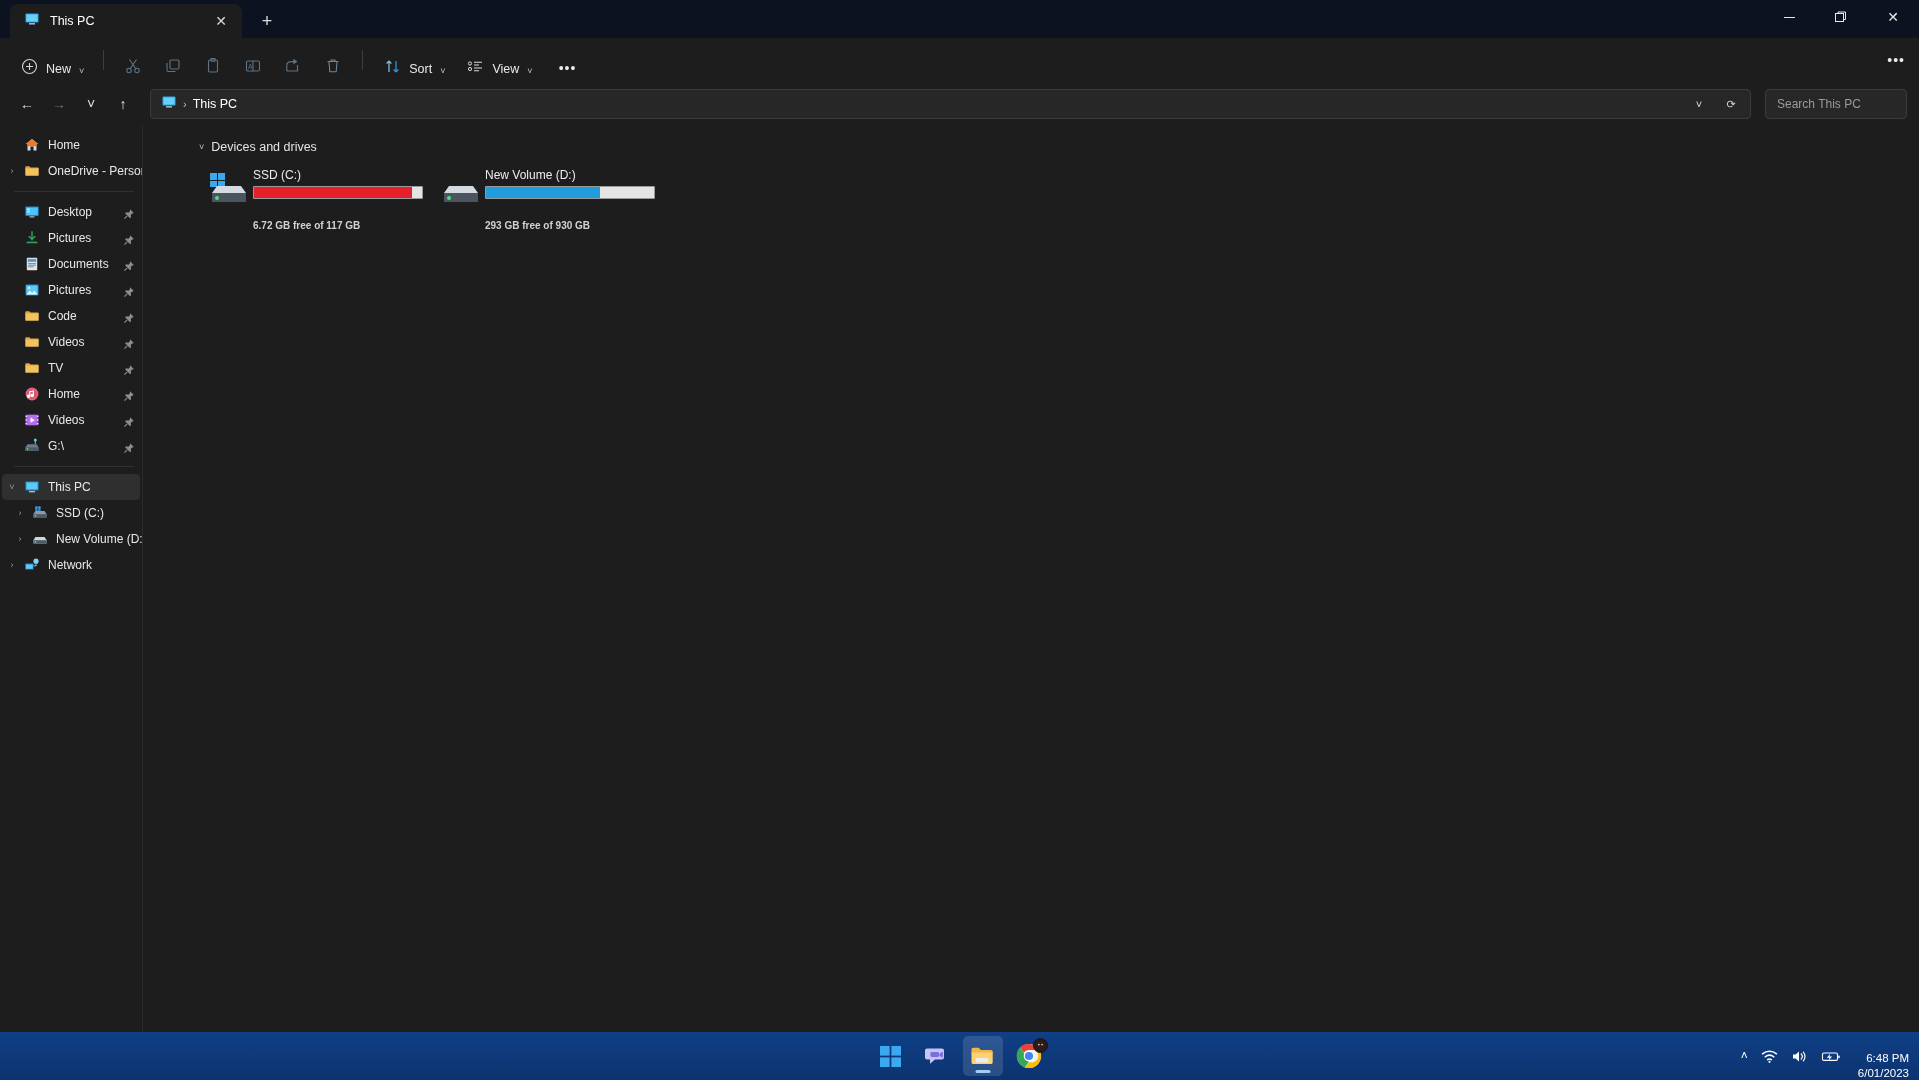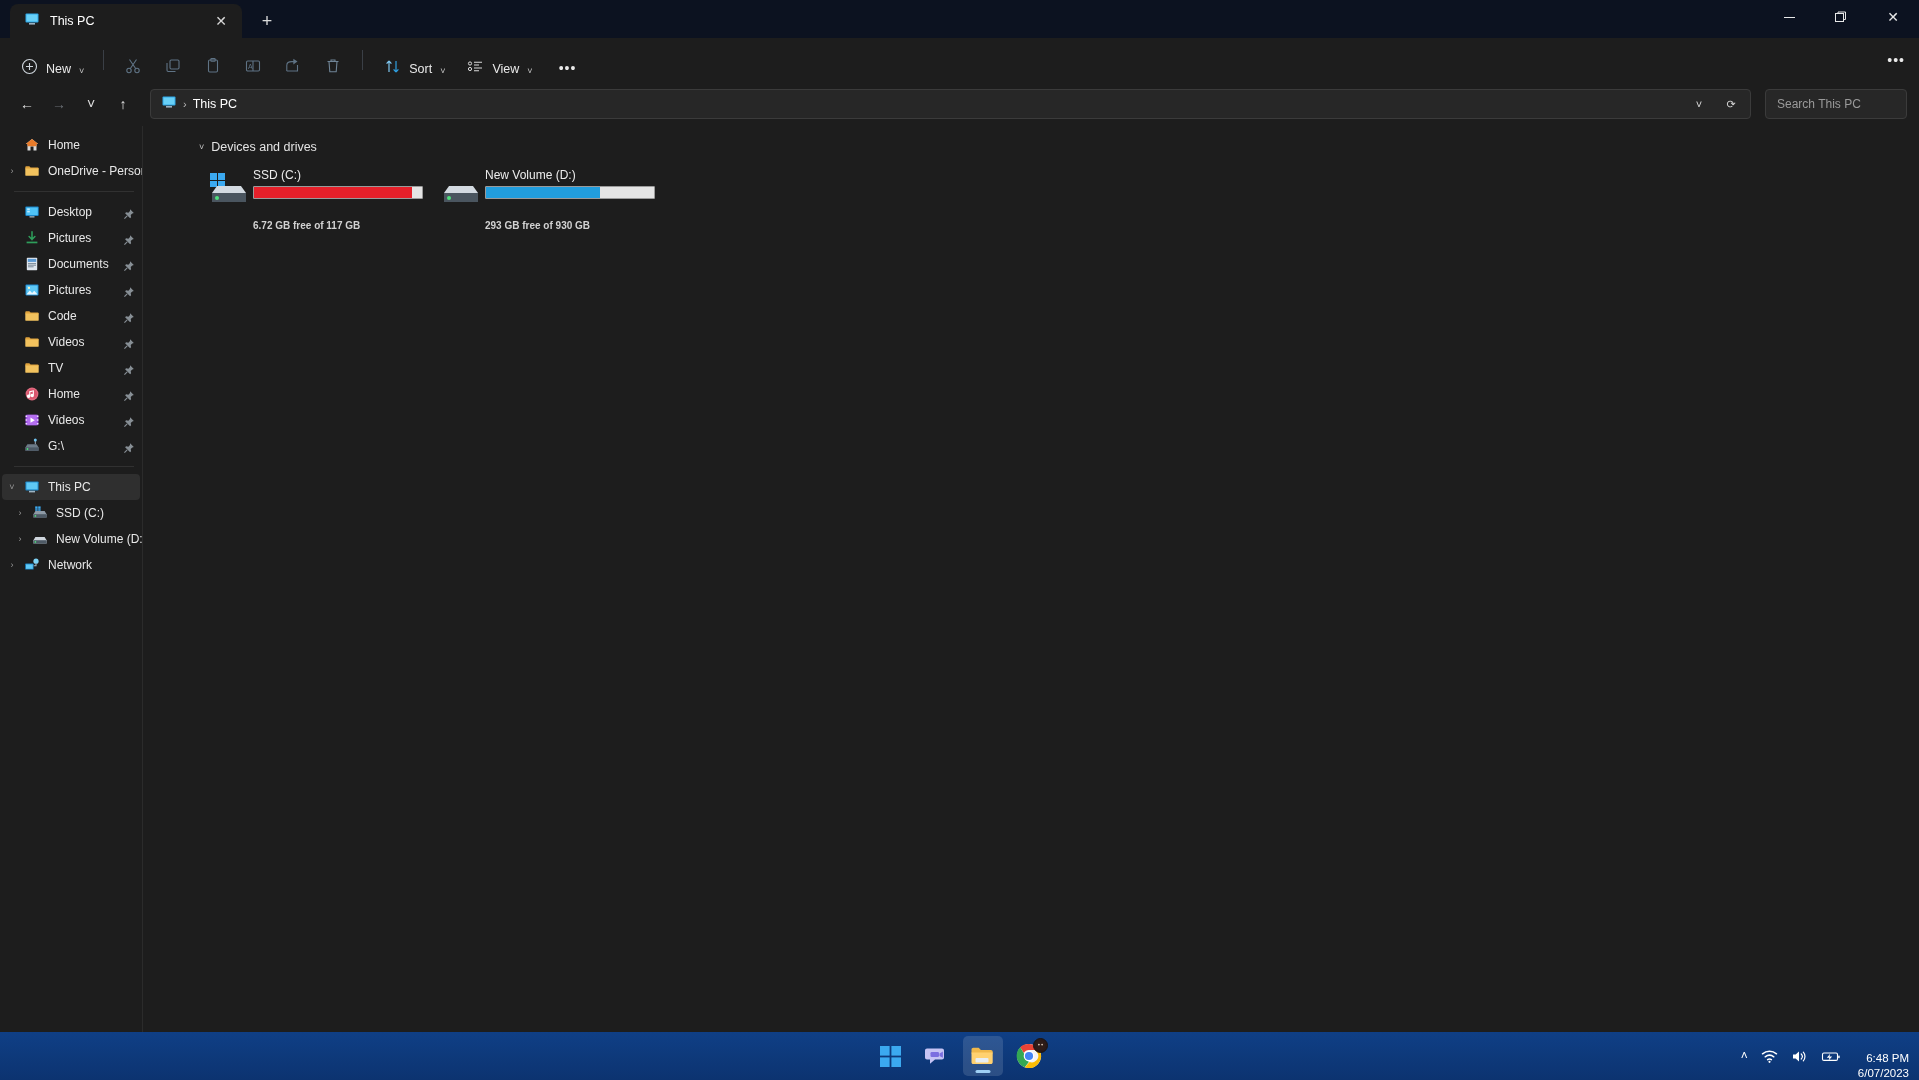--- a/index.html
+++ b/index.html
@@ -672,17 +672,17 @@
       </span>
       <span class="tray-ico">
         <svg width="20" height="17" viewBox="0 0 20 17">
           <rect x="1.5" y="5" width="15" height="7.4" rx="1.4" fill="none" stroke="#fff" stroke-width="1.1"></rect>
           <rect x="17.2" y="7.4" width="1.5" height="2.8" rx="0.6" fill="#fff"></rect>
           <path d="M9.2 5.8l-3.4 3.9h2.6l-.9 3 3.6-4.1H8.5z" fill="#fff"></path>
         </svg>
       </span>
       <span class="clock">
         <div>6:48 PM</div>
-        <div>6/07/2023</div>
+        <div>6/01/2023</div>
       </span>
     </div>
   </div>
 </div>
 
 </body></html>

